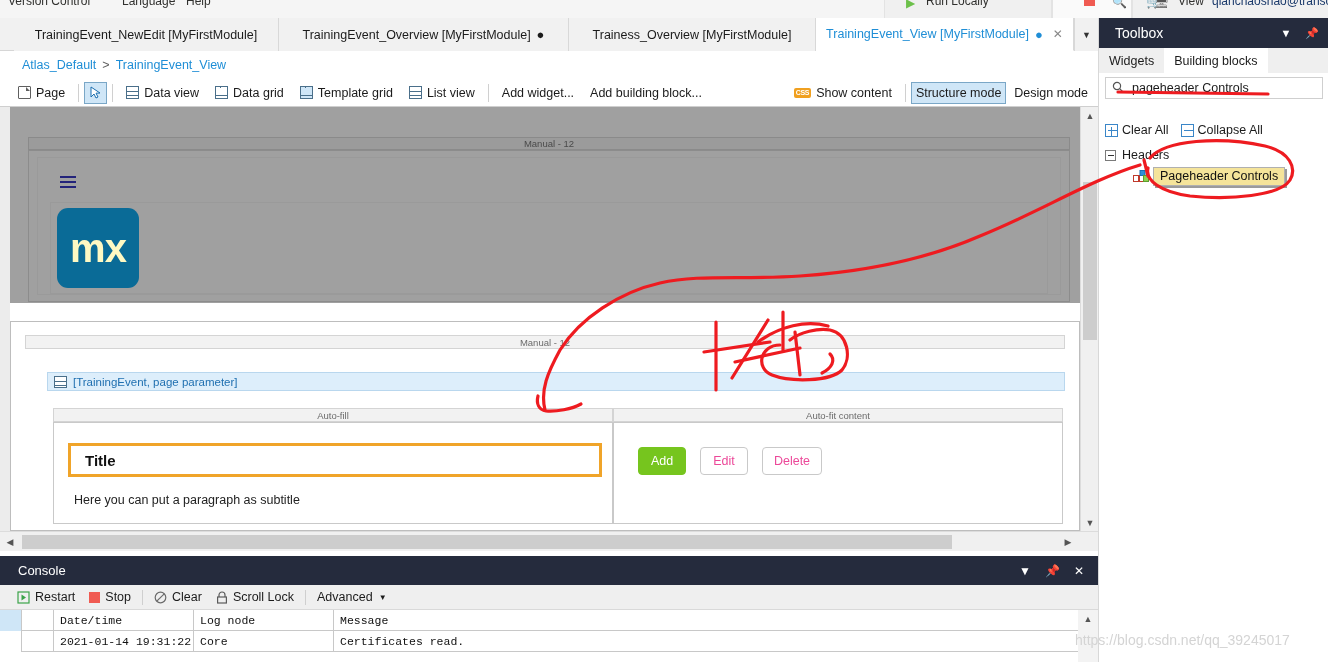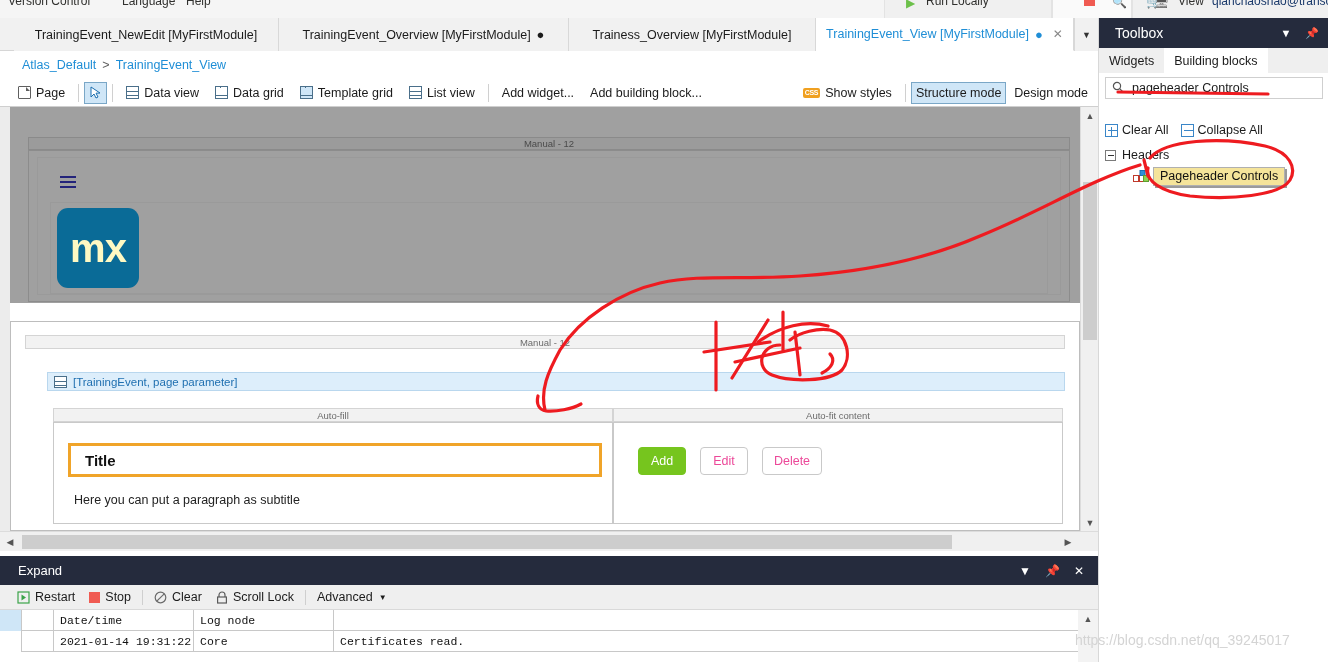--- a/index.html
+++ b/index.html
@@ -361,21 +361,21 @@
       <span>Add widget...</span>
     </div>
     <div class="tb">
       <span>Add building block...</span>
     </div>
 
     <div class="tb right">
       <span class="gl">
           <span class="cssbadge">CSS</span>
         </span>
-      <span>Show styles</span>
+      <span>Show content</span>
     </div>
     <div class="tbsep"></div>
     <div class="tb sel">
       <span>Structure mode</span>
     </div>
     <div class="tb" style="margin-right:2px;">
       <span>Design mode</span>
     </div>
   </div>
 
@@ -450,21 +450,21 @@
     <div class="ar" style="top:407px;">▼</div>
   </div>
   <div class="hscroll">
     <div class="ar" style="left:0;">◀</div>
     <div class="thumb"></div>
     <div class="ar" style="left:1058px;">▶</div>
   </div>
 
   <div class="console">
     <div class="console-head">
-      <span>Expand</span>
+      <span>Console</span>
       <div class="actions">
         <span>▼</span>
         <span>📌</span>
         <span>✕</span>
       </div>
     </div>
     <div class="console-toolbar">
       <div class="ct">
         <span class="gl">
           <svg width="13" height="13" viewBox="0 0 13 13">
@@ -507,20 +507,21 @@
         <span style="margin-left:6px; font-size:8px;">▼</span>
       </div>
     </div>
 
     <div class="logtable">
       <div class="logrow head">
         <div class="logcell c0"></div>
         <div class="logcell c1"></div>
         <div class="logcell c2">Date/time</div>
         <div class="logcell c3">Log node</div>
+        <div class="logcell c4">Message</div>
       </div>
       <div class="logrow item">
         <div class="logcell c0b"></div>
         <div class="logcell c1"></div>
         <div class="logcell c2">2021-01-14 19:31:22...</div>
         <div class="logcell c3">Core</div>
         <div class="logcell c4">Certificates read.</div>
       </div>
     </div>
     <div class="logvscroll">

